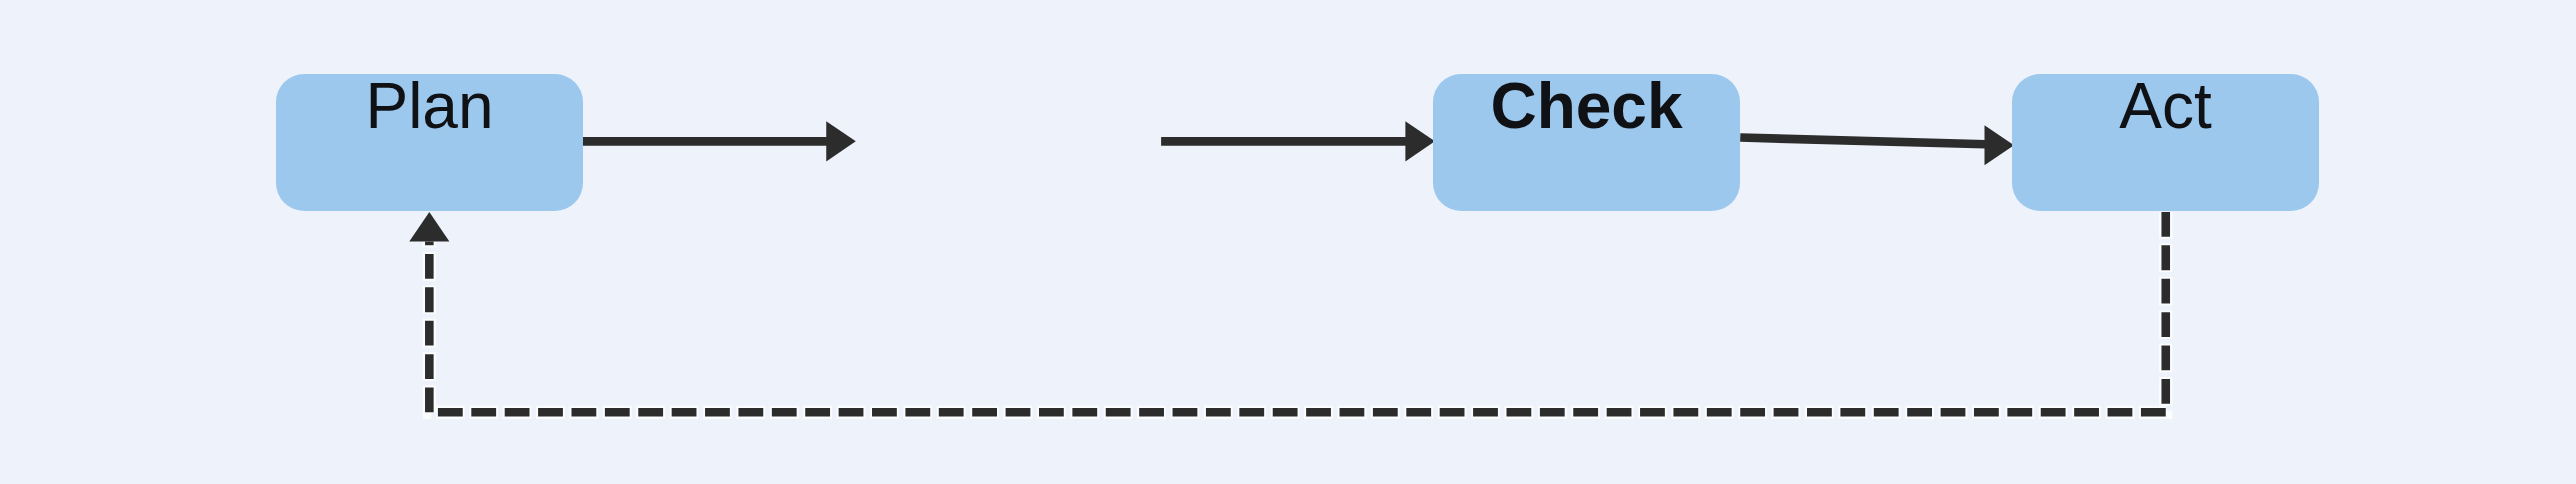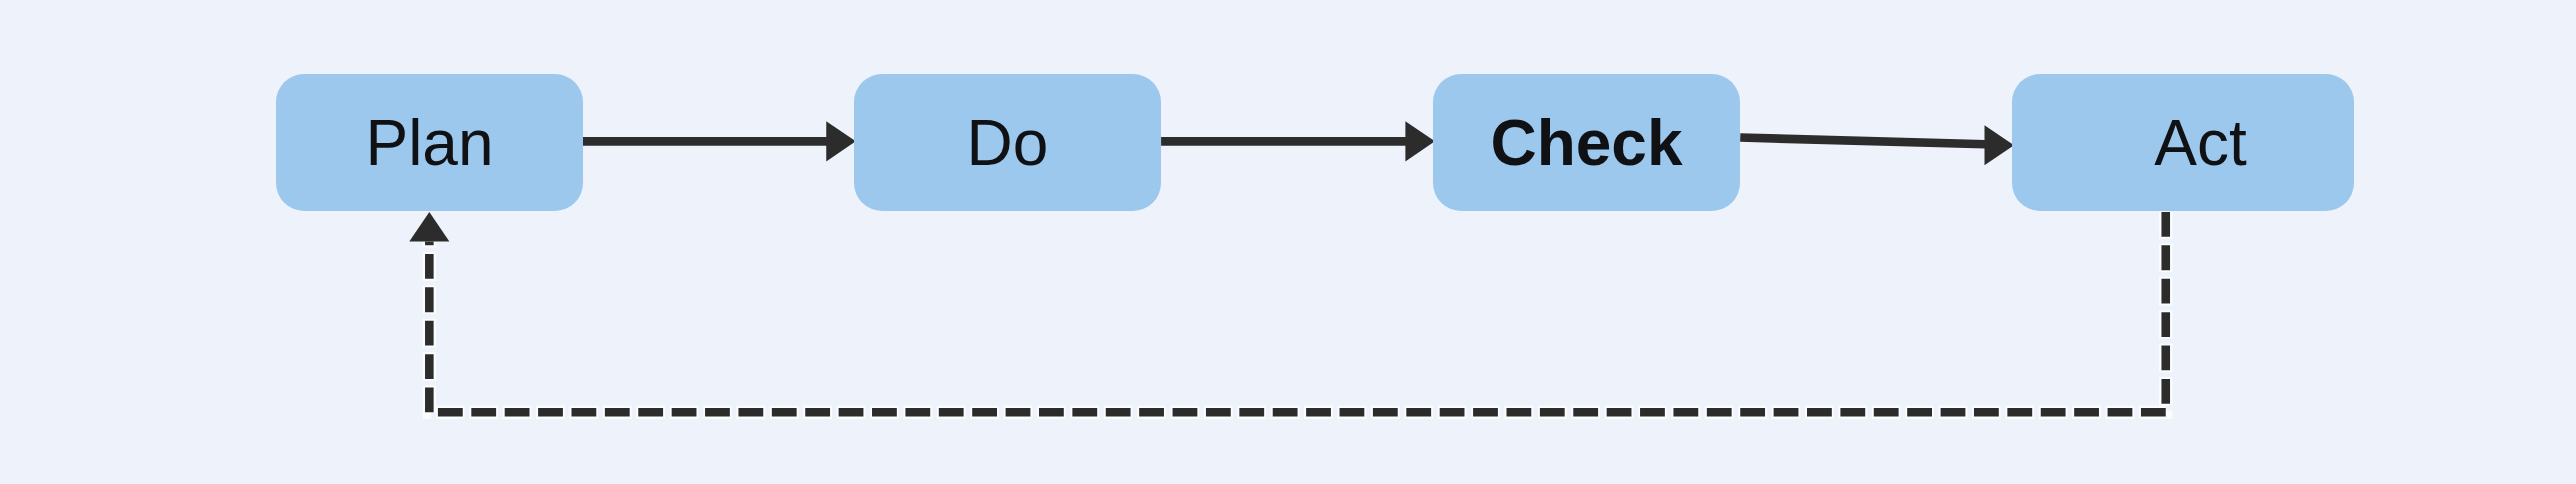--- a/index.html
+++ b/index.html
@@ -48,31 +48,31 @@
     fill:var(--arrow);
     stroke:none;
   }
   .node{
     position:absolute;
     top:74px;
     width:307px;height:137px;
     background:var(--node);
     border-radius:28px;
     display:flex;
-    align-items:center;
+    align-items:flex-start;
     justify-content:center;
     color:var(--text);
     font-size:64px;
     line-height:1;
     user-select:none;
   }
   .node-plan{left:276px;}
   .node-do{left:854px;}
   .node-check{left:1433px;font-weight:bold;}
-  .node-act{left:2012px;padding-left:35px;}
+  .node-act{left:2012px;}
 </style>
 </head>
 <body>
 
 <div id="canvas">
 
   <svg id="arrows" viewBox="0 0 2700 508" xmlns="http://www.w3.org/2000/svg">
 
     <g>
       <path class="edge-line" d="M611 148 H867"></path>
@@ -93,23 +93,20 @@
       <path class="edge-halo" d="M2270 222 V432 H450 V253"></path>
       <path class="edge-dashed" d="M2270 222 V432 H450 V253"></path>
       <polygon class="edge-head" points="450,222 429,253 471,253"></polygon>
     </g>
   </svg>
 
   <div class="node node-plan">
     <span>Plan</span>
   </div>
 
-  <div class="node node-do">
-    <span>Do</span>
-  </div>
 
   <div class="node node-check">
     <span>Check</span>
   </div>
 
   <div class="node node-act">
     <span>Act</span>
   </div>
 
 </div>

